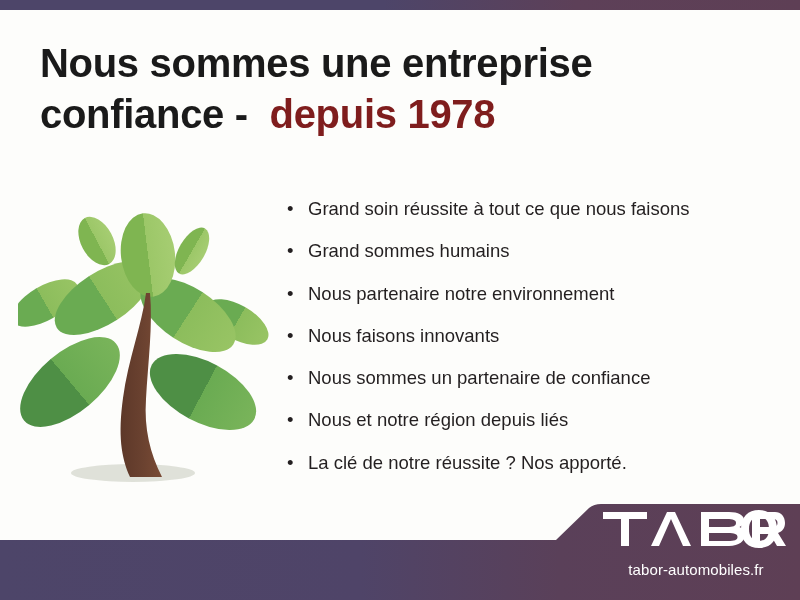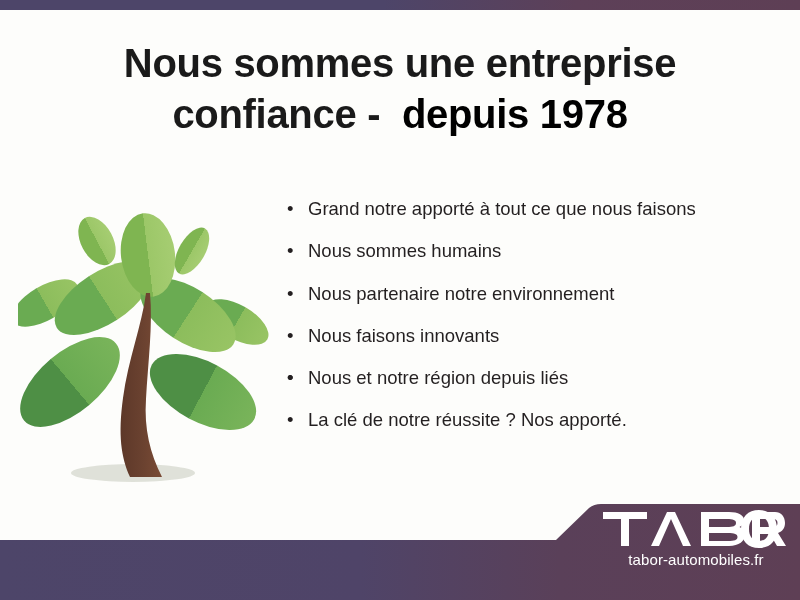--- a/index.html
+++ b/index.html
@@ -34,29 +34,28 @@
     height: 530px;
     background: #fdfdfb;
   }
 
   
   .headline {
     position: absolute;
     left: 40px;
     top: 28px;
     width: 720px;
-    text-align: center;
     font-size: 40px;
     font-weight: bold;
     line-height: 1.27;
     letter-spacing: -0.3px;
     color: #1a1a1a;
   }
   .headline .accent {
-    color: #000000;
+    color: #7f1d1d;
   }
   .headline .dash {
     color: #1a1a1a;
   }
 
   
   .bullets {
     position: absolute;
     left: 283px;
     top: 188px;
@@ -122,21 +121,21 @@
     text-align: center;
   }
   .logo-wordmark {
     display: block;
     width: 190px;
     height: 42px;
     margin: 0 auto;
   }
   .logo-tagline {
     display: block;
-    margin-top: 1px;
+    margin-top: 11px;
     font-size: 15px;
     letter-spacing: 0.1px;
     color: #ffffff;
     font-family: "Liberation Sans", sans-serif;
   }
 </style>
 </head>
 <body>
 
 <div class="top-bar"></div>
@@ -215,36 +214,37 @@
       </g>
 
       <path d="M128,108 C124,140 110,175 105,213 C100,250 103,272 112,292
                L144,292 C132,268 126,244 128,214 C130,178 135,140 132,108 Z" fill="url(#trk)"></path>
     </svg>
   </div>
 
   <ul class="bullets">
     <li>
       <span class="dot">•</span>
-      <span>Grand notre apporté à tout ce que nous faisons</span>
-    </li>
-    <li>
-      <span class="dot">•</span>
-      <span>Nous sommes humains</span>
+      <span>Grand soin réussite à tout ce que nous faisons</span>
+    </li>
+    <li>
+      <span class="dot">•</span>
+      <span>Grand sommes humains</span>
     </li>
     <li>
       <span class="dot">•</span>
       <span>Nous partenaire notre environnement</span>
     </li>
     <li>
       <span class="dot">•</span>
       <span>Nous faisons innovants</span>
     </li>
     <li>
       <span class="dot">•</span>
+      <span>Nous sommes un partenaire de confiance</span>
     </li>
     <li>
       <span class="dot">•</span>
       <span>Nous et notre région depuis liés</span>
     </li>
     <li>
       <span class="dot">•</span>
       <span>La clé de notre réussite ? Nos apporté.</span>
     </li>
   </ul>

